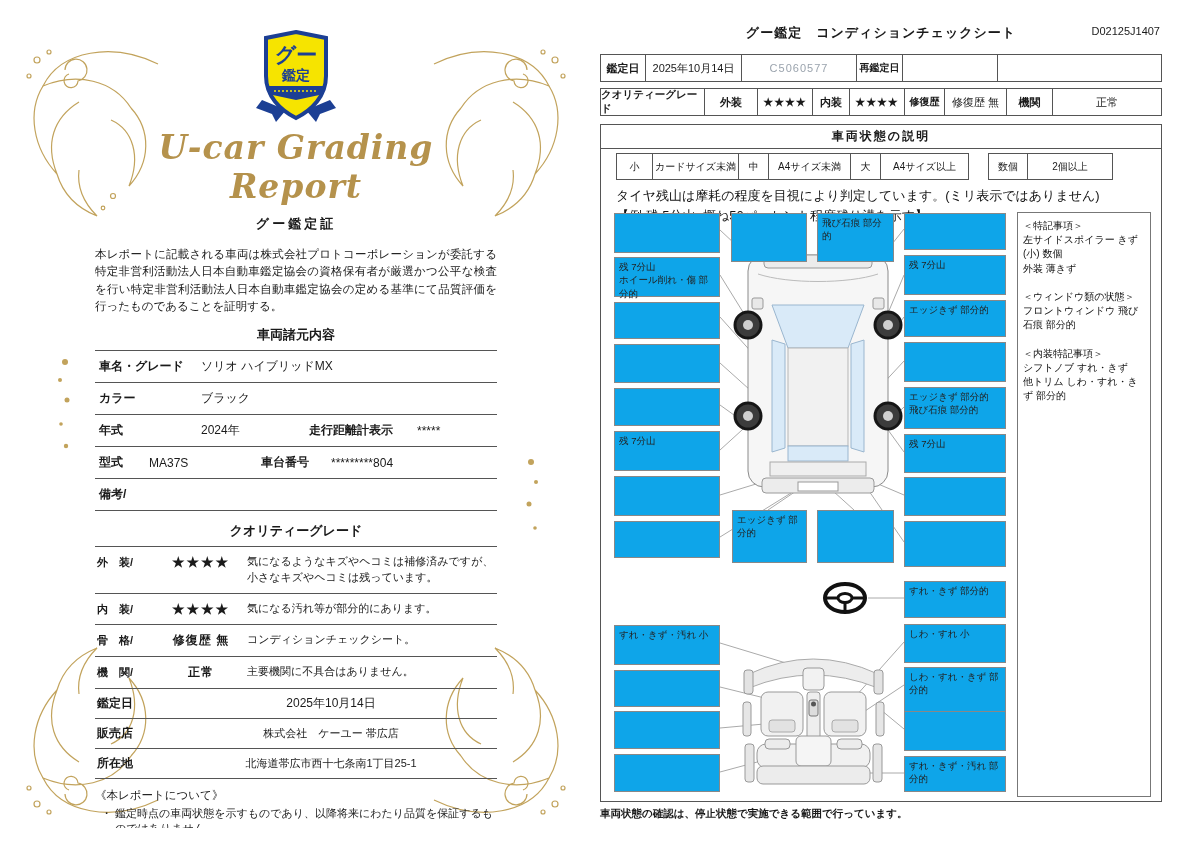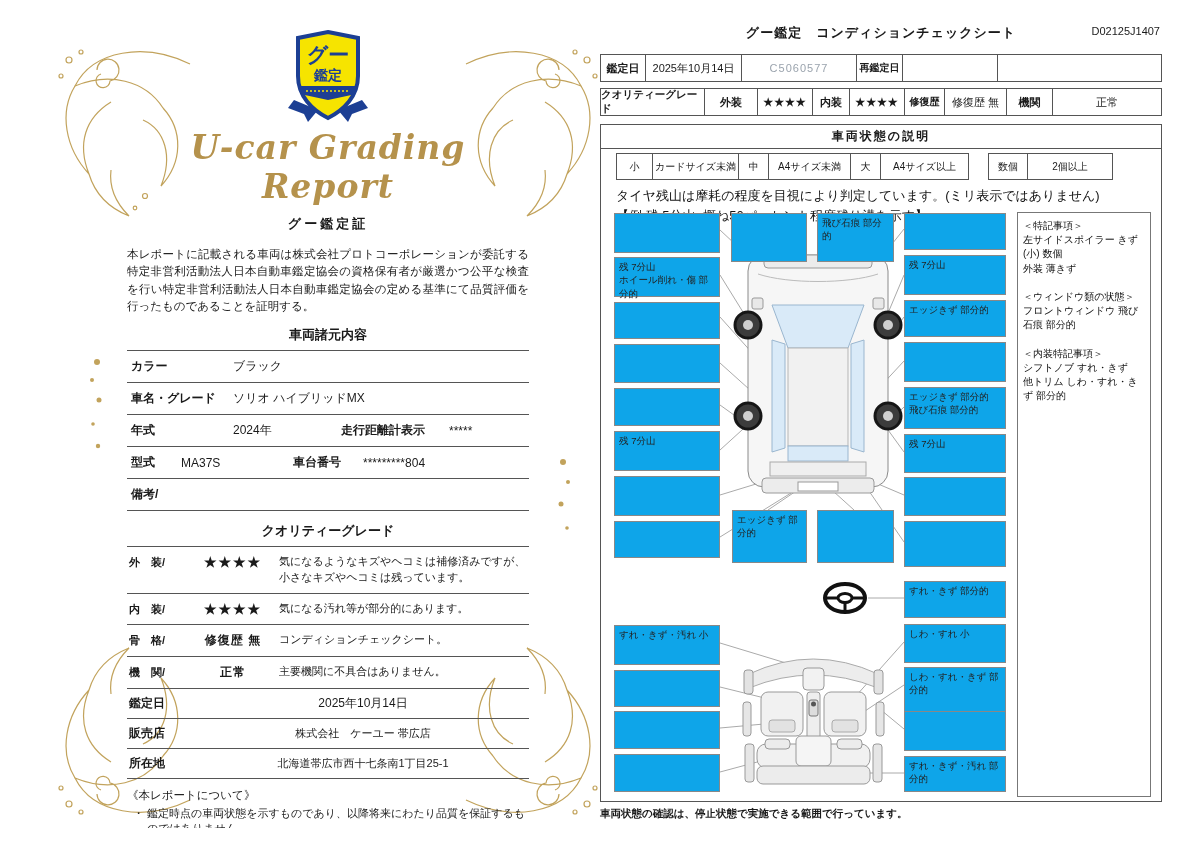--- a/index.html
+++ b/index.html
@@ -1,20 +1,20 @@
 <!DOCTYPE html>
 <html><head>
 <meta charset="utf-8">
 <style>
   html,body{margin:0;padding:0;background:#ffffff;}
   body{font-family:"Liberation Sans",sans-serif;color:#1a1a1a;}
   .sheet{position:relative;width:1200px;height:848px;background:#fff;overflow:hidden;}
 
   
-  .lpage{position:absolute;left:45px;top:22px;width:566px;height:806px;overflow:hidden;}
+  .lpage{position:absolute;left:13px;top:22px;width:566px;height:806px;overflow:hidden;}
   .flourish{position:absolute;pointer-events:none;}
   .fl-tl{left:0;top:14px;}
   .fl-tr{right:0;top:14px;transform:scaleX(-1);}
   .fl-bl{left:0;bottom:0;transform:scaleY(-1);}
   .fl-br{right:0;bottom:0;transform:scale(-1,-1);}
   .lp-content{position:relative;width:402px;margin:0 auto;}
   .badge-wrap{text-align:center;margin-top:8px;height:96px;}
   .lp-title{text-align:center;font-family:"DejaVu Serif",serif;font-style:italic;font-weight:bold;
     font-size:33px;color:#b5924c;letter-spacing:1px;margin-top:2px;}
   .lp-sub{text-align:center;font-size:13px;font-weight:bold;letter-spacing:3px;margin-top:9px;}
@@ -144,26 +144,26 @@
         </svg>
       </div>
       <div class="lp-title">U-car Grading Report</div>
       <div class="lp-sub">グー鑑定証</div>
 
       <div class="lp-intro">本レポートに記載される車両は株式会社プロトコーポレーションが委託する特定非営利活動法人日本自動車鑑定協会の資格保有者が厳選かつ公平な検査を行い特定非営利活動法人日本自動車鑑定協会の定める基準にて品質評価を行ったものであることを証明する。</div>
 
       <div class="lp-h">車両諸元内容</div>
       <div class="spec">
         <div class="spec-row">
+          <span class="lab" style="width:102px;">車名・グレード</span>
+          <span>ソリオ ハイブリッドMX</span>
+        </div>
+        <div class="spec-row">
           <span class="lab" style="width:102px;">カラー</span>
           <span>ブラック</span>
-        </div>
-        <div class="spec-row">
-          <span class="lab" style="width:102px;">車名・グレード</span>
-          <span>ソリオ ハイブリッドMX</span>
         </div>
         <div class="spec-row">
           <span class="lab" style="width:102px;">年式</span>
           <span style="width:108px;">2024年</span>
           <span class="lab" style="width:108px;">走行距離計表示</span>
           <span>*****</span>
         </div>
         <div class="spec-row">
           <span class="lab" style="width:50px;">型式</span>
           <span style="width:112px;">MA37S</span>

